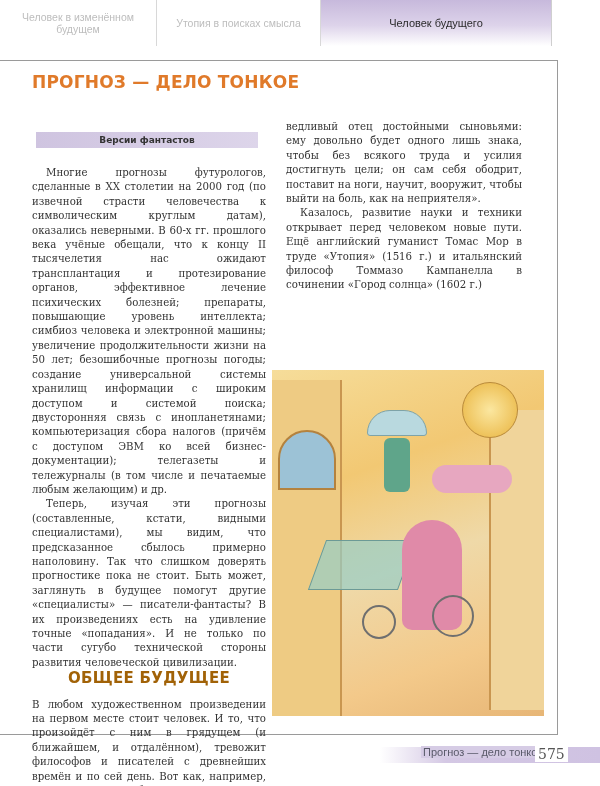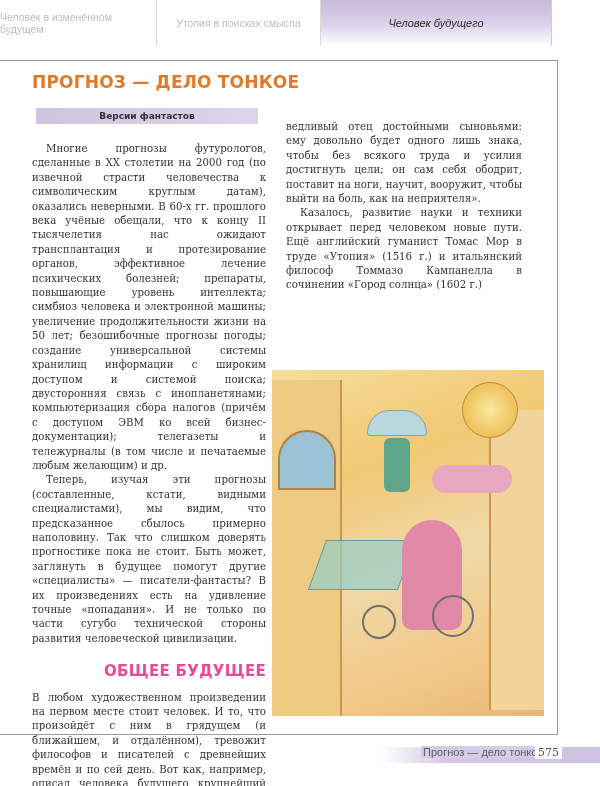--- a/index.html
+++ b/index.html
@@ -1,48 +1,48 @@
 <!DOCTYPE html>
 <html><head>
 <meta charset="utf-8">
 <style>
   * { box-sizing: border-box; margin: 0; padding: 0; }
   html, body { width: 600px; height: 786px; background: #ffffff; overflow: hidden; }
   body { position: relative; font-family: "DejaVu Serif", serif; color: #2a2a2a; }
 
   
-  .tabs { position: absolute; left: 0; top: 0; width: 558px; height: 46px; display: flex; }
+  .tabs { position: absolute; left: 0; top: 0; width: 558px; height: 46px; display: flex; text-align: center; }
   .tab { position: relative; height: 46px; display: flex; align-items: center; justify-content: center;
          font-family: "Liberation Sans", sans-serif; font-size: 10.5px; color: #bdbdbd;
          border-right: 1px solid #d8d8d8; }
   .tab.t1 { width: 157px; }
   .tab.t2 { width: 164px; }
   .tab.t3 { width: 231px; color: #2c2c2c; font-size: 11px;
             background: linear-gradient(to bottom, #c7b9dc 0%, #ddd3ea 55%, #ffffff 100%);
-            border-right: 1px solid #cfcfcf; font-style: italic; }
+            border-right: 1px solid #cfcfcf; }
 
   
   .frame { position: absolute; left: -1px; top: 60px; width: 559px; height: 675px;
            border: 1px solid #9a9a9a; border-left: none; }
 
   .title { position: absolute; left: 32px; top: 72px; font-family: "DejaVu Sans", sans-serif;
            font-weight: bold; font-size: 17px; color: #e07a2a; letter-spacing: 0.2px; }
 
   .col { position: absolute; font-size: 10.2px; line-height: 14.4px; text-align: justify; color: #333; }
   .col p { text-indent: 0; }
   .col p.indent { text-indent: 14px; }
   .col-left { left: 32px; top: 108px; width: 234px; }
   .col-right { left: 286px; top: 120px; width: 236px; }
 
   .subhead-box { width: 222px; margin-left: 4px; height: 16px; background: linear-gradient(to right, #cfc4e0, #ddd5ea);
                  font-family: "DejaVu Sans", sans-serif; font-size: 9px; font-weight: bold; color: #333;
-                 text-align: center; line-height: 16px; margin-bottom: 18px; }
+                 text-align: center; line-height: 16px; margin-bottom: 18px; margin-top: 24px; }
 
-  .section-head { font-family: "DejaVu Sans", sans-serif; font-size: 15px; color: #ec4899;
-                  margin: 18px 0 12px 0; letter-spacing: 0.3px; text-align: right; }
+  .section-head { font-family: "DejaVu Sans", sans-serif; font-size: 15px; color: #a16207;
+                  margin: 1px 0 12px 0; letter-spacing: 0.3px; text-align: center; }
 
   
   .illustration { position: absolute; left: 272px; top: 370px; width: 272px; height: 346px;
                   background: linear-gradient(160deg, #f6dd9a 0%, #f2c873 30%, #efd9a8 55%, #f3c98a 80%, #e7b676 100%);
                   overflow: hidden; }
   .illustration .bldg-l { position: absolute; left: 0; top: 10px; width: 70px; height: 336px;
                           background: #eecb83; border-right: 2px solid #c99650; }
   .illustration .bldg-r { position: absolute; right: 0; top: 40px; width: 55px; height: 300px;
                           background: #f0d49a; border-left: 2px solid #c99650; }
   .illustration .window { position: absolute; left: 6px; top: 60px; width: 58px; height: 60px;
@@ -60,21 +60,21 @@
   .illustration .wing { position: absolute; left: 45px; top: 170px; width: 90px; height: 50px; background: rgba(150,205,200,0.7);
                         transform: skewX(-20deg); border: 1px solid #6c9a96; }
   .illustration .cloud { position: absolute; left: 160px; top: 95px; width: 80px; height: 28px; background: #e7a7c0; border-radius: 14px; }
 
   
   .footer-bar { position: absolute; left: 380px; top: 747px; width: 220px; height: 16px;
                 background: linear-gradient(to right, rgba(200,185,220,0) 0%, #d4c8e4 30%, #cfc2e2 100%); }
   .footer-text { position: absolute; left: 421px; top: 746px; font-family: "Liberation Sans", sans-serif;
                  font-size: 11px; color: #5a5a6a; background: #d6cce5; padding: 0 2px; }
   .footer-page { position: absolute; left: 535px; top: 746px; font-family: "DejaVu Serif", serif;
-                 font-size: 11px; color: #555; background: #ffffff; padding: 0 3px; text-align: center; }
+                 font-size: 14px; color: #555; background: #ffffff; padding: 0 3px; text-align: center; }
 </style>
 </head>
 <body>
 
 <div class="tabs">
   <div class="tab t1">
     <span>Человек в изменённом будущем</span>
   </div>
   <div class="tab t2">
     <span>Утопия в поисках смысла</span>

